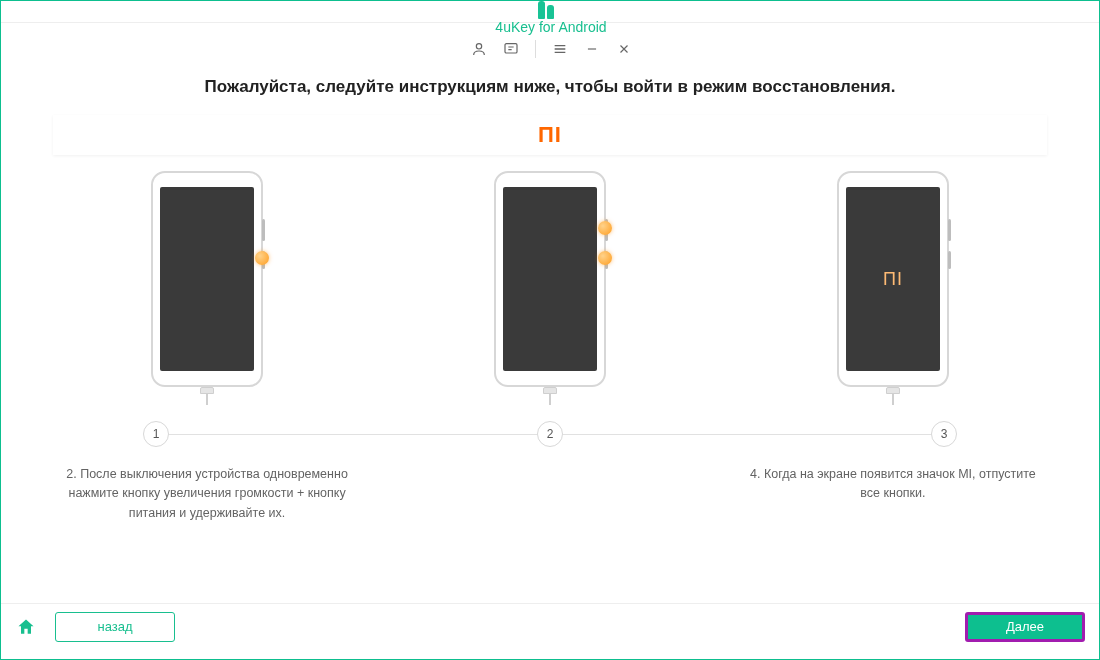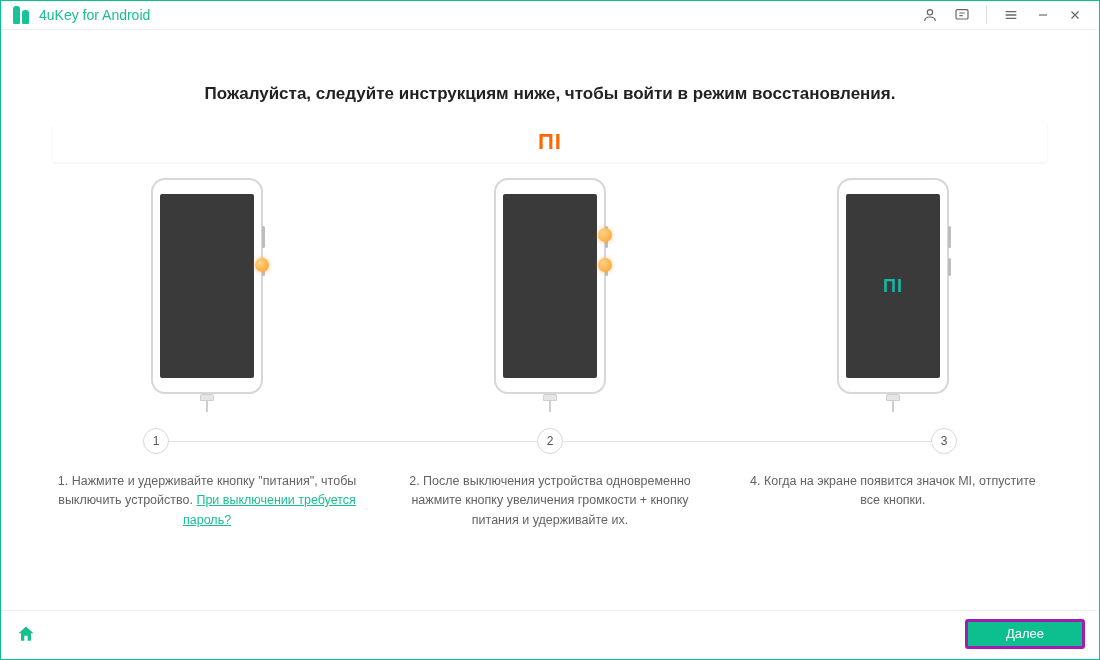--- a/index.html
+++ b/index.html
@@ -6,25 +6,26 @@
   body {
     font-family: "Segoe UI", Arial, sans-serif;
     background: #fff;
     width: 1100px;
     height: 660px;
     overflow: hidden;
     border: 1px solid #0dbf8f;
   }
   
   .titlebar {
-    height: 29px;
+    height: 22px;
     display: flex;
     align-items: center;
     padding: 0 10px 0 12px;
     border-bottom: 1px solid #eee;
+    flex-direction: column;
   }
   .logo {
     width: 18px; height: 18px; display: inline-flex; align-items: flex-end; gap: 2px;
     margin-right: 8px;
   }
   .logo .bar { width: 7px; border-radius: 3px 3px 1px 1px; background:#19c395; }
   .logo .b1 { height: 18px; }
   .logo .b2 { height: 14px; }
   .app-title { color:#18bf8f; font-size: 14px; font-weight: 500; }
   .titlebar-spacer { flex: 1; }
@@ -98,21 +99,21 @@
   .cable .wire { width:2px; height:11px; background:#cfcfcf; margin: 0 auto;}
   .highlight-dot {
     position:absolute; width:14px; height:14px; border-radius:50%;
     background: radial-gradient(circle at 35% 35%, #ffd28a, #ff9d1f);
     box-shadow: 0 0 4px rgba(255,140,0,0.5);
     right: -8px;
   }
   .dot-pwr { top: 48px; }
   .dot-vol { top: 78px; }
   .screen-mi {
-    color:#14b8a6; font-weight:700; font-size:18px; letter-spacing:1px;
+    color:#fdba74; font-weight:400; font-size:18px; letter-spacing:1px;
     display:flex; align-items:center;
   }
   
   .rail {
     position: relative;
     height: 30px;
     margin-top: 32px;
     display:flex; align-items:center; justify-content:space-between;
     padding: 0 90px;
   }
@@ -275,29 +276,27 @@
   </div>
 
   <div class="rail">
     <div class="rail-line"></div>
     <div class="num">1</div>
     <div class="num">2</div>
     <div class="num">3</div>
   </div>
 
   <div class="captions">
-    <div class="caption">
-      <span>1. Нажмите и удерживайте кнопку "питания", чтобы выключить устройство. </span><span class="link">При выключении требуется пароль?</span>
-    </div>
     <div class="caption">2. После выключения устройства одновременно нажмите кнопку увеличения громкости + кнопку питания и удерживайте их.</div>
     <div class="caption">4. Когда на экране появится значок MI, отпустите все кнопки.</div>
   </div>
 </div>
 
 <div class="footer">
   <div class="home-btn">
     <svg width="20" height="20" viewBox="0 0 24 24" fill="currentColor">
         <path d="M12 3l9 8h-3v9h-4v-6H10v6H6v-9H3z"></path>
       </svg>
   </div>
+  <div class="btn btn-outline">назад</div>
   <div class="footer-spacer"></div>
   <div class="btn btn-primary">Далее</div>
 </div>
 
 </body></html>

